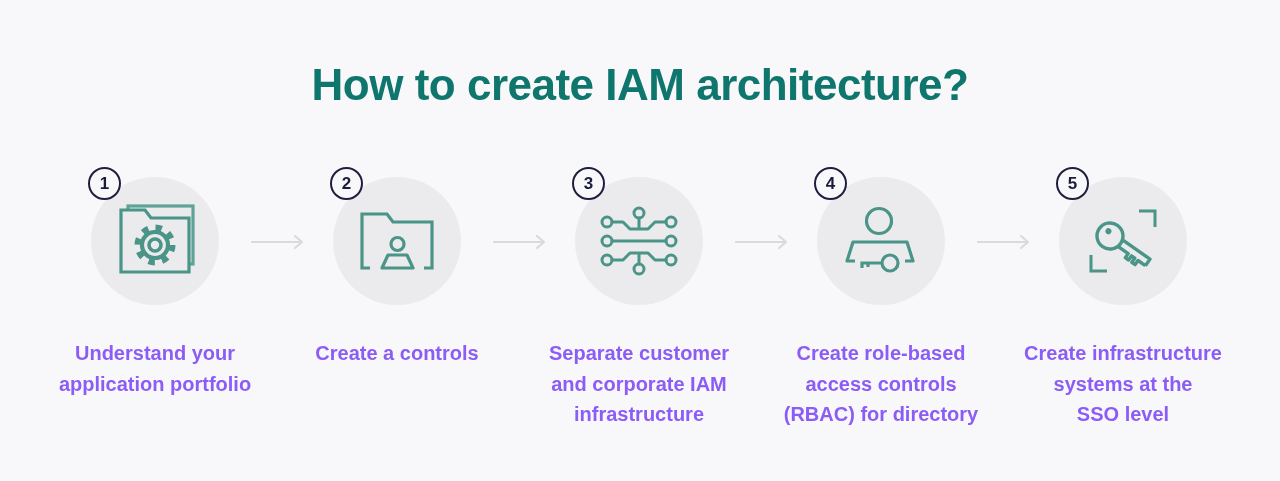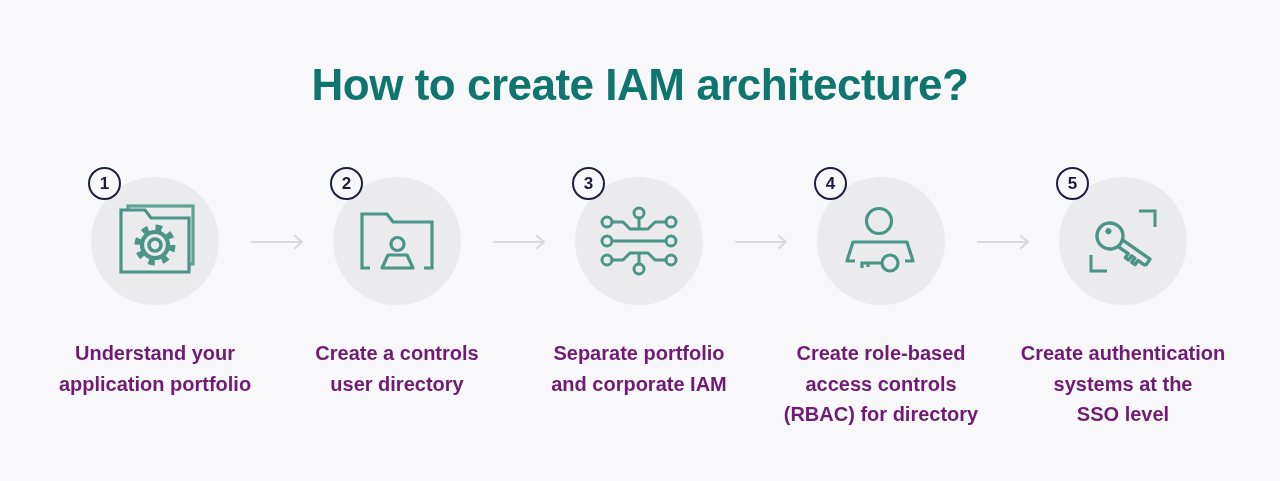--- a/index.html
+++ b/index.html
@@ -32,21 +32,21 @@
     background:#f8f8fb; border:2.5px solid #1e1e3f;
     display:flex; align-items:center; justify-content:center;
     font-size:17px; font-weight:700; color:#1b1b3a;
     z-index:2;
   }
   .label {
     position:absolute; top:171px; left:50%;
     transform:translateX(-50%);
     width:270px; text-align:center;
     font-size:20px; font-weight:700; line-height:30.5px;
-    color:#701a75;
+    color:#8b5cf6;
   }
   .label span { display:block; }
   .arrow {
     position:absolute; top:67px; left:216px;
     width:60px; height:16px; z-index:1;
   }
   svg { display:block; }
 </style>
 </head>
 <body>
@@ -95,21 +95,20 @@
         </g>
       </svg>
     </div>
     <div class="arrow">
       <svg width="58" height="16" viewBox="0 0 58 16">
           <path d="M 2 8 H 52 M 45 2 L 52 8 L 45 14" fill="none" stroke="#d9d9de" stroke-width="2.2" stroke-linecap="round" stroke-linejoin="round"></path>
         </svg>
     </div>
     <div class="label">
       <span>Create a controls</span>
-      <span>user directory</span>
       <span></span>
     </div>
   </div>
 
   <div class="step step-3">
     <div class="badge">
         <span>3</span>
       </div>
     <div class="icon-circle">
       <svg width="82" height="82" viewBox="-41 -41 82 82">
@@ -127,22 +126,23 @@
             <circle cx="32" cy="19" r="5"></circle>
         </g>
       </svg>
     </div>
     <div class="arrow">
       <svg width="58" height="16" viewBox="0 0 58 16">
           <path d="M 2 8 H 52 M 45 2 L 52 8 L 45 14" fill="none" stroke="#d9d9de" stroke-width="2.2" stroke-linecap="round" stroke-linejoin="round"></path>
         </svg>
     </div>
     <div class="label">
-      <span>Separate portfolio</span>
+      <span>Separate customer</span>
       <span>and corporate IAM</span>
+      <span>infrastructure</span>
     </div>
   </div>
 
   <div class="step step-4">
     <div class="badge">
         <span>4</span>
       </div>
     <div class="icon-circle">
       <svg width="82" height="82" viewBox="-41 -41 82 82">
         <g fill="none" stroke="#4a9488" stroke-width="3.2">
@@ -178,19 +178,19 @@
           <path d="M -32 14 V 30 H -16"></path>
           <g transform="translate(-13,-5) rotate(35)" stroke-width="3.4">
             <circle cx="0" cy="0" r="13"></circle>
             <circle cx="-4" cy="-3" r="3" fill="#4a9488" stroke="none"></circle>
             <path d="M 12.5 -4 H 46 V 4 M 12.5 4 H 25 V 9 H 29 V 4 H 33 V 9 H 37 V 4 H 46" stroke-linejoin="round"></path>
           </g>
         </g>
       </svg>
     </div>
     <div class="label">
-      <span>Create authentication</span>
+      <span>Create infrastructure</span>
       <span>systems at the</span>
       <span>SSO level</span>
     </div>
   </div>
 
 </div>
 
 </body></html>

